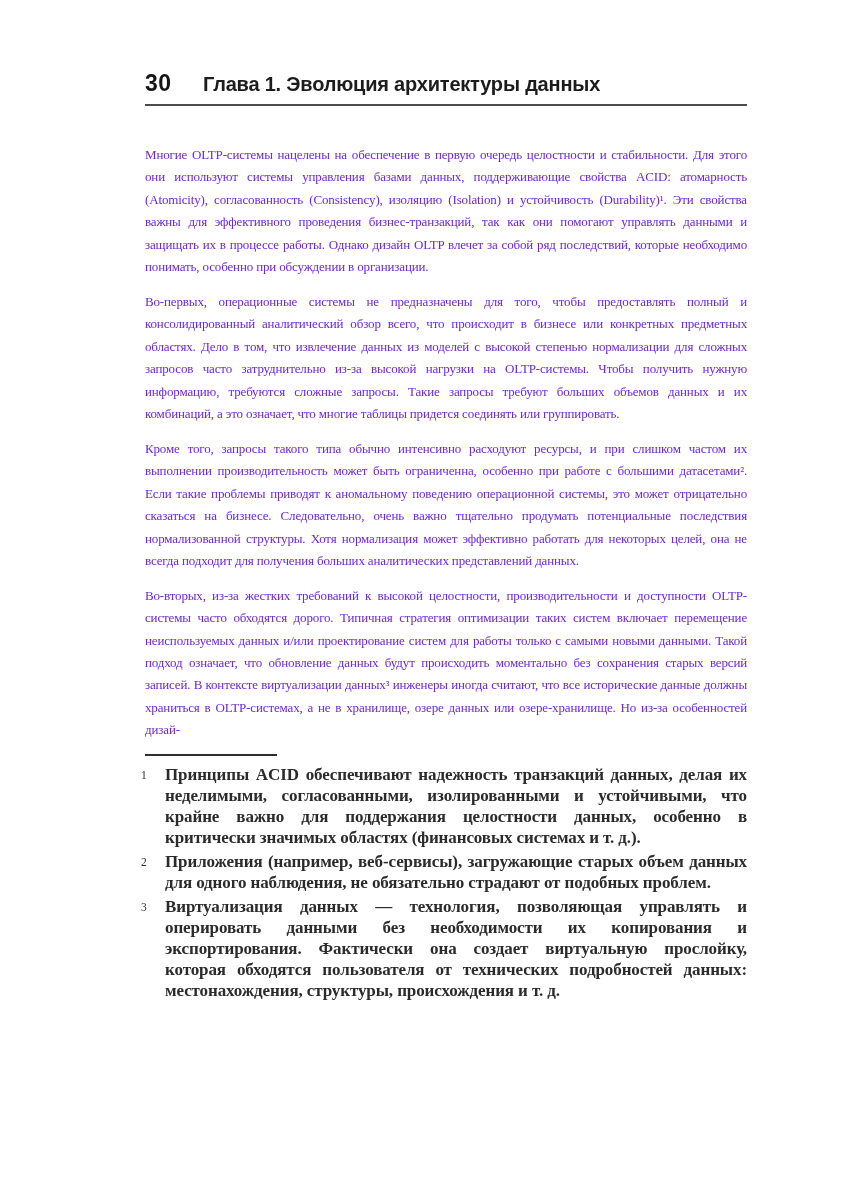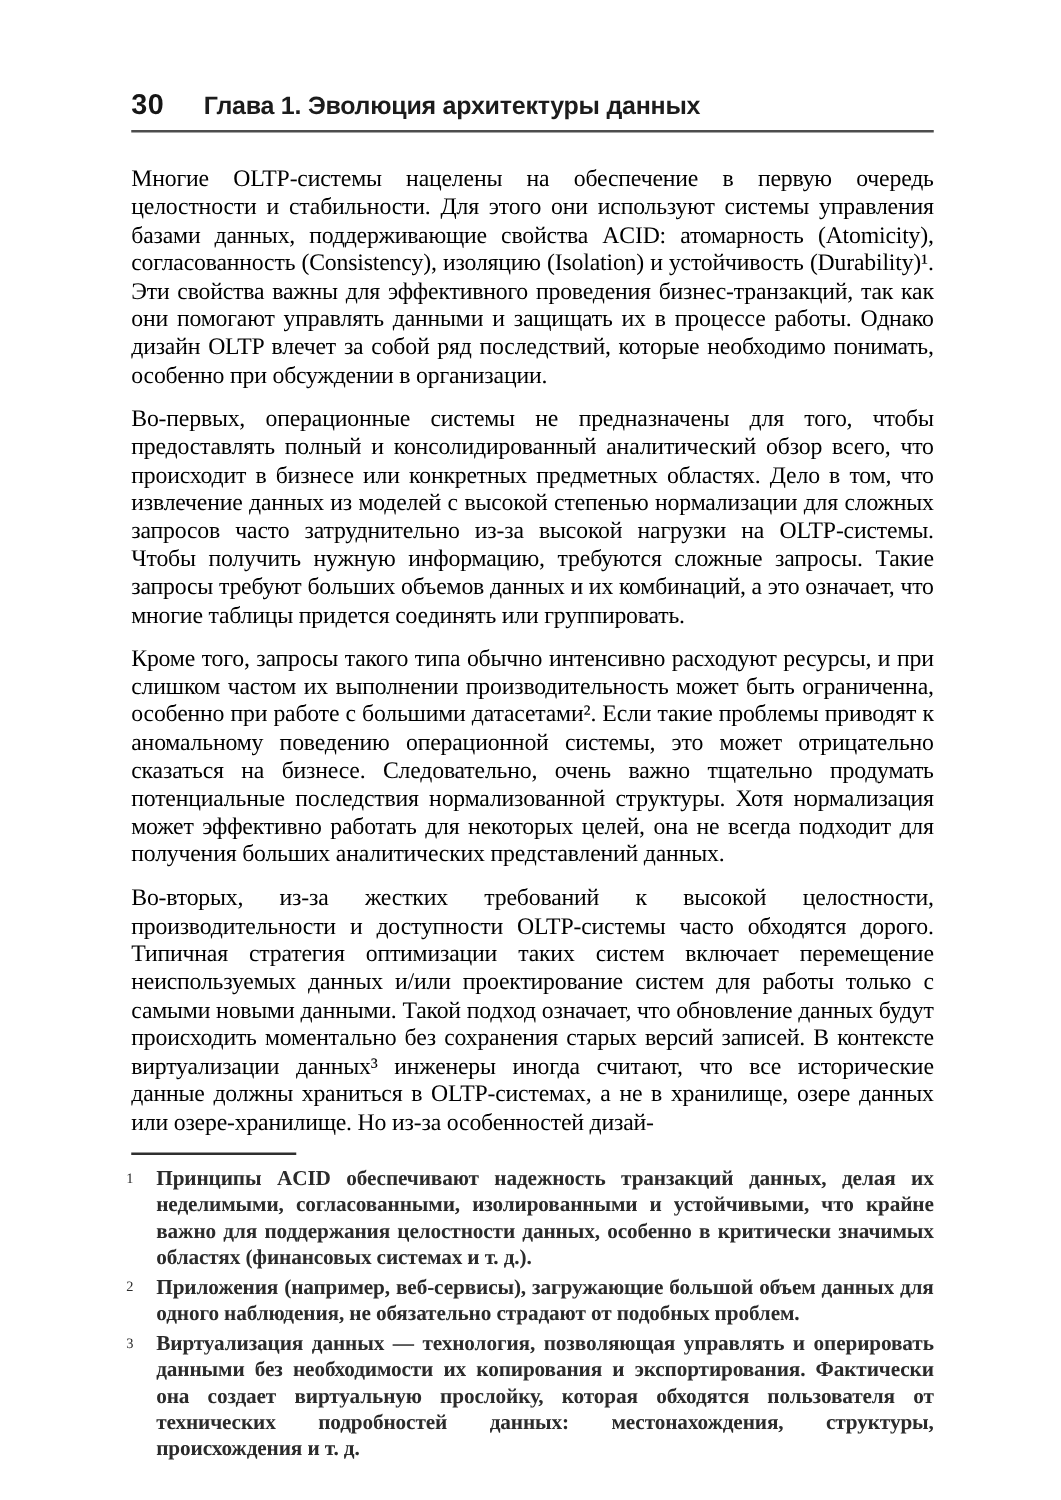--- a/index.html
+++ b/index.html
@@ -3,20 +3,21 @@
 <meta charset="utf-8">
 <style>
   html, body { margin: 0; padding: 0; background: #ffffff; }
   .page {
     position: relative;
     width: 849px;
     height: 1200px;
     background: #ffffff;
     overflow: hidden;
     box-sizing: border-box;
+    padding-left: 40px;
   }
   .content {
     margin-left: 105px;
     margin-right: 102px;
   }
   
   .running-head {
     display: flex;
     align-items: baseline;
     padding-top: 70px;
@@ -35,26 +36,26 @@
     letter-spacing: -0.2px;
     color: #1c1c1c;
   }
   .header-rule {
     margin-top: 7px;
     border-top: 2px solid #4d4d4d;
     height: 0;
   }
   
   .body-text {
-    margin-top: 27px;
+    margin-top: 38px;
     font-family: "Liberation Serif", "DejaVu Serif", serif;
-    font-size: 19px;
+    font-size: 13px;
     line-height: 22.4px;
     letter-spacing: -0.15px;
-    color: #000000;
+    color: #6d28d9;
     text-align: justify;
   }
   .body-text p { margin: 0 0 12.5px 0; }
   
   .fn-sep {
     margin-top: 12px;
     width: 132px;
     border-top: 2px solid #2f2f2f;
     height: 0;
   }
@@ -105,21 +106,21 @@
 
     <div class="fn-sep"></div>
 
     <div class="footnotes">
       <div class="footnote">
         <span class="fn-marker">1</span>
         <span class="fn-text">Принципы ACID обеспечивают надежность транзакций данных, делая их неделимыми, согласованными, изолированными и устойчивыми, что крайне важно для поддержания целостности данных, особенно в критически значимых областях (финансовых системах и т. д.).</span>
       </div>
       <div class="footnote">
         <span class="fn-marker">2</span>
-        <span class="fn-text">Приложения (например, веб-сервисы), загружающие большой объем данных для одного наблюдения, не обязательно страдают от подобных проблем.</span>
+        <span class="fn-text">Приложения (например, веб-сервисы), загружающие старых объем данных для одного наблюдения, не обязательно страдают от подобных проблем.</span>
       </div>
       <div class="footnote">
         <span class="fn-marker">3</span>
         <span class="fn-text">Виртуализация данных — технология, позволяющая управлять и оперировать данными без необходимости их копирования и экспортирования. Фактически она создает виртуальную прослойку, которая обходятся пользователя от технических подробностей данных: местонахождения, структуры, происхождения и т. д.</span>
       </div>
     </div>
 
   </div>
 </div>
 

